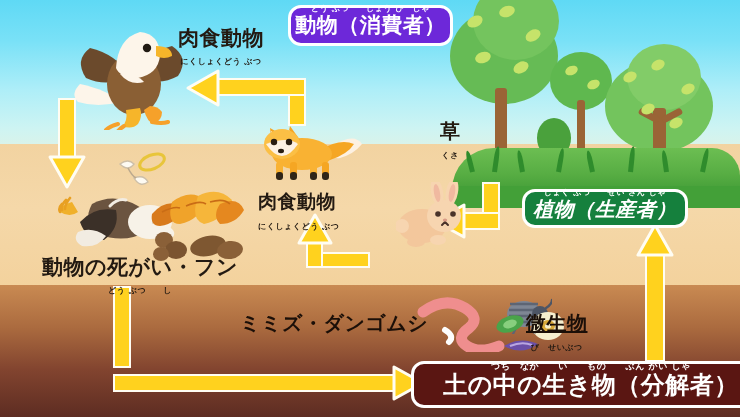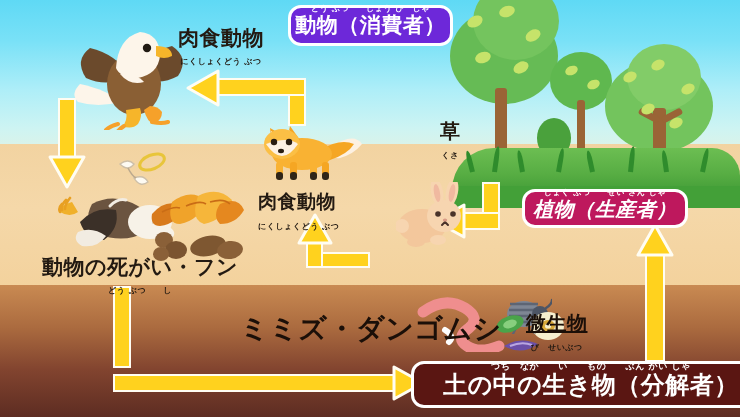--- a/index.html
+++ b/index.html
@@ -38,21 +38,21 @@
   .badge{
     position:absolute;border-radius:13px;
     border:3px solid #ffffff;
     display:flex;align-items:center;justify-content:center;
     box-sizing:border-box;
     color:#ffffff;
     text-align:center;
     line-height:1;
   }
   #badge-animal{left:288px;top:5px;width:165px;height:41px;background:#6d28d9;}
-  #badge-plant{left:522px;top:189px;width:166px;height:39px;background:#be185d;}
+  #badge-plant{left:522px;top:189px;width:166px;height:39px;background:#15803d;}
   #badge-soil{left:411px;top:361px;width:360px;height:47px;background:#5a1612;}
 
   .rt{display:inline-block;position:relative;white-space:nowrap;}
   .rt .furi{
     position:absolute;left:0;right:0;top:-10px;
     font-size:8px;font-weight:700;letter-spacing:.5px;
     text-align:center;line-height:1;
   }
   .rt .base{font-weight:700;letter-spacing:.5px;}
 
@@ -73,21 +73,21 @@
   #lbl-carnivore-mid .base{font-size:19px;}
   #lbl-herbivore{left:370px;top:248px;}
   #lbl-herbivore .base{font-size:19px;}
   #lbl-dead{left:42px;top:253px;}
   #lbl-dead .base{font-size:21px;text-align:right;}
   #lbl-leaves{left:160px;top:155px;}
   #lbl-leaves .base{font-size:21px;}
   #lbl-grass{left:440px;top:118px;}
   #lbl-grass .base{font-size:20px;}
   #lbl-worms{left:240px;top:310px;color:#1b0f08;}
-  #lbl-worms .base{font-size:28px;text-align:center;}
+  #lbl-worms .base{font-size:20px;text-align:center;}
   #lbl-microbe{left:526px;top:310px;color:#1b0f08;}
   #lbl-microbe .base{font-size:20px;text-decoration:underline;}
 
   
   .art{position:absolute;}
 </style>
 </head>
 <body>
 
 <div id="stage">

